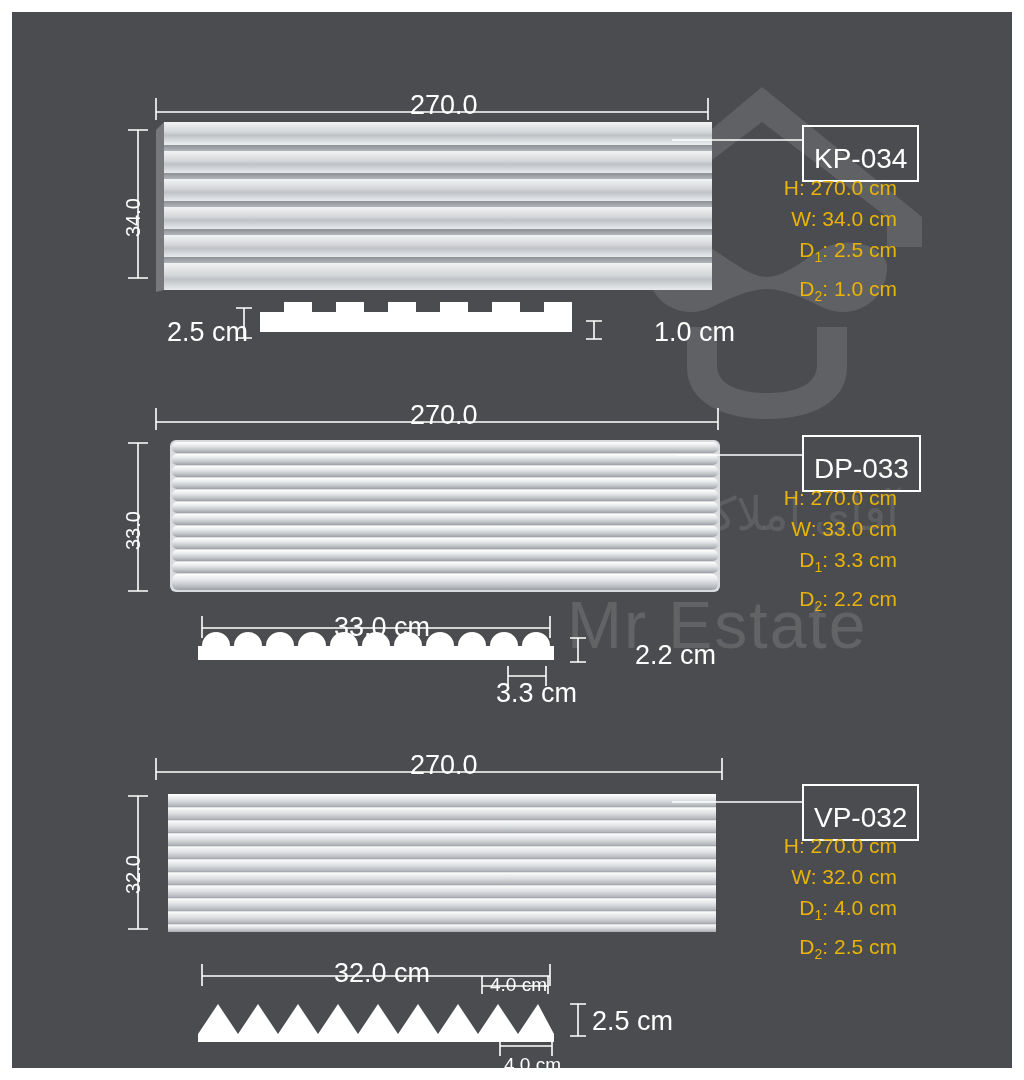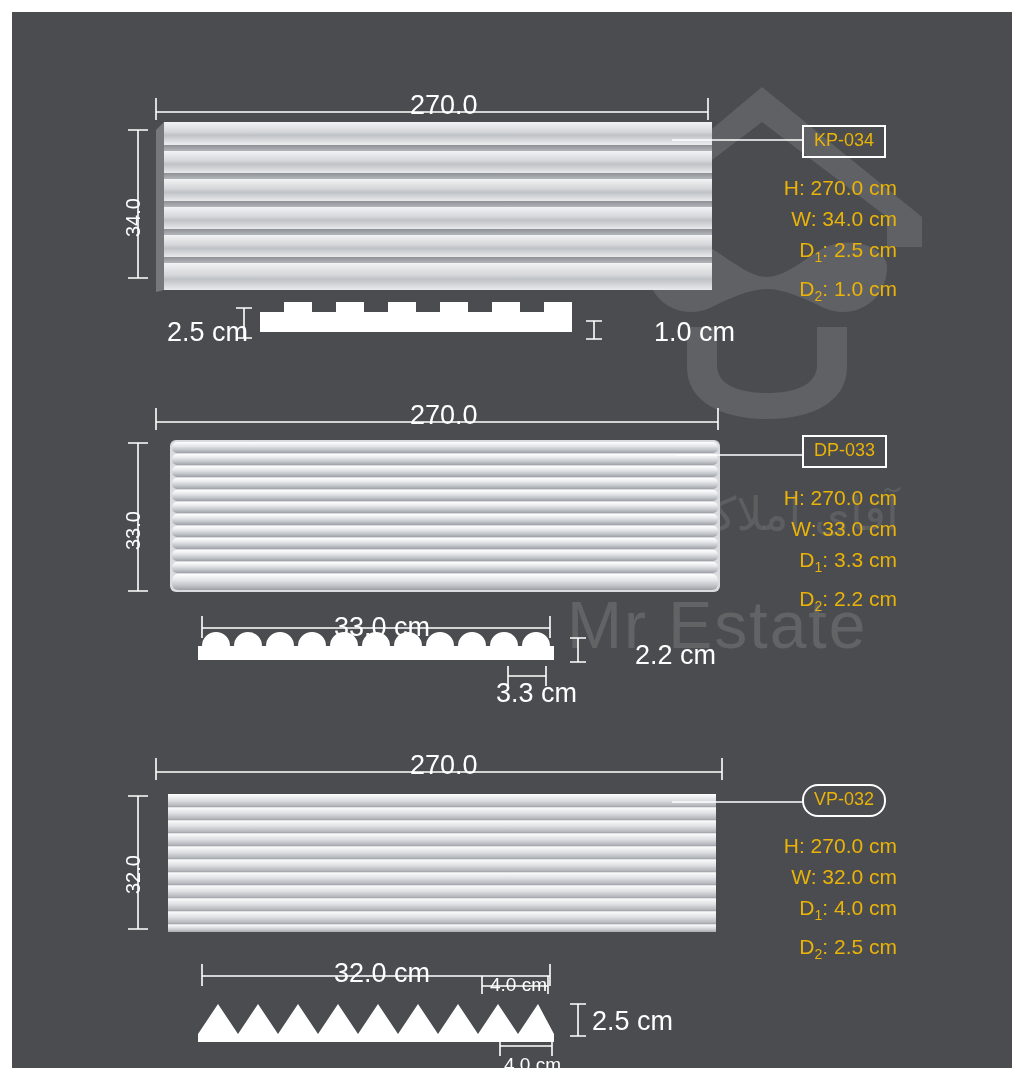--- a/index.html
+++ b/index.html
@@ -7,21 +7,21 @@
   #page{position:relative;width:1024px;height:1080px;background:#ffffff;overflow:hidden;}
   #canvas{position:absolute;left:12px;top:12px;width:1000px;height:1056px;background:#4a4c4f;}
 
   
   .wm{position:absolute;color:rgba(255,255,255,0.10);pointer-events:none;}
   .wm-house{left:565px;top:55px;width:380px;height:360px;}
   .wm-text{left:555px;top:575px;width:430px;font-size:66px;letter-spacing:2px;color:rgba(255,255,255,0.13);}
   .wm-text2{left:575px;top:475px;width:420px;font-size:46px;color:rgba(255,255,255,0.10);text-align:center;}
 
   .panel{position:absolute;}
-  .label-box{position:absolute;border:2px solid #ffffff;padding:3px 10px 5px 10px;color:#eab308;font-size:18px;background:transparent;}
+  .label-box{position:absolute;border:2px solid #ffffff;padding:16px 10px 5px 10px;color:#ffffff;font-size:28px;background:transparent;}
   .specs{position:absolute;color:#eab308;font-size:21px;line-height:31px;text-align:right;width:230px;}
   .specs .sub{font-size:14px;vertical-align:sub;}
   .dimtext{position:absolute;color:#ffffff;font-size:27px;}
   .dimtext.small{font-size:19px;}
   .vert{position:absolute;color:#ffffff;font-size:20px;transform:rotate(-90deg);transform-origin:left top;white-space:nowrap;}
   svg{position:absolute;overflow:visible;}
   .ln{stroke:#ffffff;stroke-width:1.6;fill:none;}
   .lead{stroke:#ffffff;stroke-width:1.4;fill:none;}
 </style>
 </head>
@@ -229,21 +229,21 @@
         <line x1="0" y1="91" x2="548" y2="91"></line>
           <line x1="0" y1="104" x2="548" y2="104"></line>
         <line x1="0" y1="117" x2="548" y2="117"></line>
           <line x1="0" y1="130" x2="548" y2="130"></line>
       </g>
     </svg>
 
     <svg style="left:660px;top:772px;" width="145" height="40">
       <path class="lead" d="M0 18 L130 18"></path>
     </svg>
-    <div class="label-box" style="left:790px;top:772px;border-radius:16px;">
+    <div class="label-box" style="left:790px;top:772px;">
       <span>VP-032</span>
     </div>
     <div class="specs" style="left:655px;top:818px;">
       <div>H: 270.0 cm</div>
       <div>W: 32.0 cm</div>
       <div>D<span class="sub">1</span>: 4.0 cm</div>
       <div>D<span class="sub">2</span>: 2.5 cm</div>
     </div>
 
     <svg style="left:186px;top:948px;" width="360" height="26">

